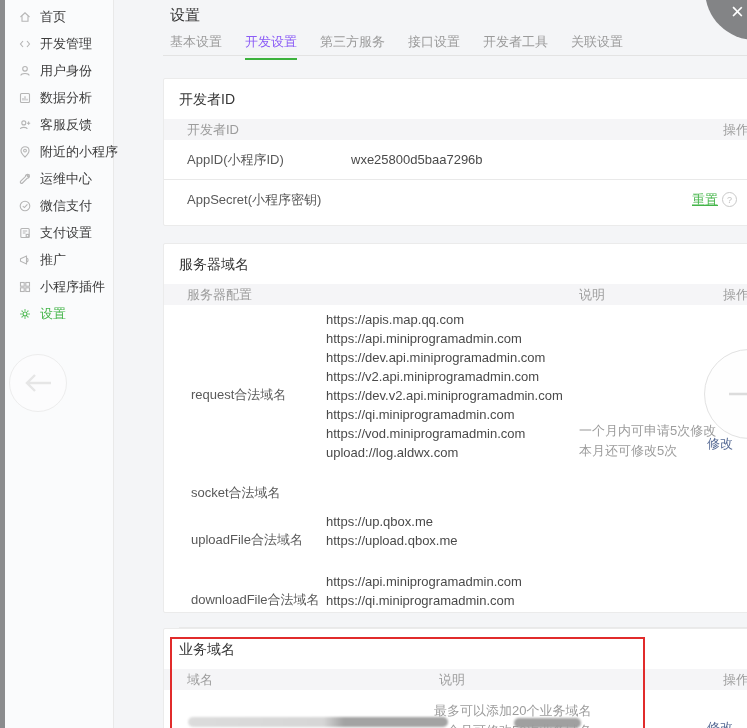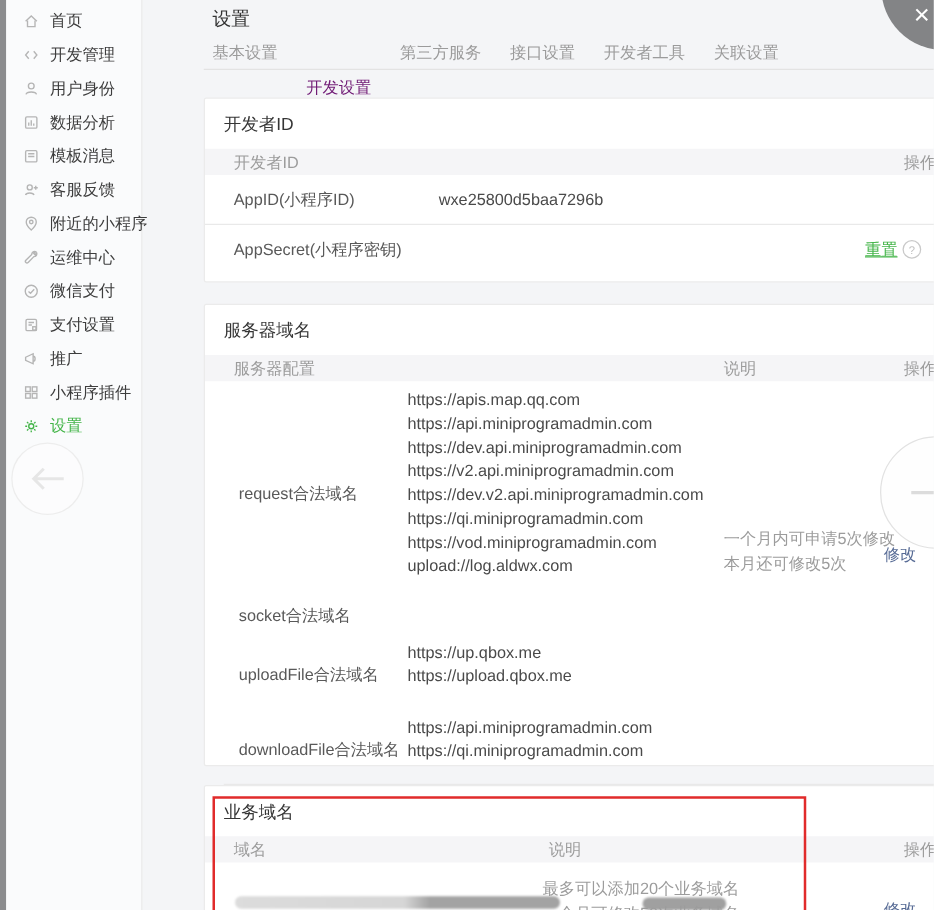--- a/index.html
+++ b/index.html
@@ -23,21 +23,21 @@
   .side-icon svg{display:block;width:14px;height:14px;}
 
   .back-circle{position:absolute;left:9px;top:354px;width:56px;height:56px;border-radius:50%;
     border:1px solid #ededed;background:rgba(255,255,255,.35);display:flex;align-items:center;justify-content:center;}
 
   
   .main{position:absolute;left:115px;top:0;right:0;bottom:0;}
   .page-title{position:absolute;left:55px;top:6px;font-size:15px;color:#333;}
   .tabs{position:absolute;left:55px;top:33px;display:flex;gap:23px;font-size:13px;color:#9b9b9b;}
   .tab{padding-bottom:7px;cursor:pointer;border-bottom:2px solid transparent;}
-  .tab.active{color:#701a75;border-bottom:2px solid #3db23d;margin-top:28px;}
+  .tab.active{color:#8b5cf6;border-bottom:2px solid #3db23d;}
   .tabline{position:absolute;left:48px;right:0;top:55px;border-top:1px solid #e3e3e3;}
 
   .card{position:absolute;left:163px;right:-17px;background:#fff;border:1px solid #ebebeb;border-radius:2px;box-sizing:border-box;}
   .card1{top:78px;height:148px;}
   .card2{top:243px;height:370px;}
   .card3{top:628px;height:110px;}
 
   .card-title{padding:12px 0 10px 15px;font-size:14px;color:#353535;}
   .thead{height:21px;background:#f5f5f7;display:flex;align-items:center;
     font-size:13px;color:#9c9c9c;position:relative;}
@@ -121,29 +121,20 @@
     <span>用户身份</span>
   </div>
   <div class="side-item">
     <span class="side-icon">
         <svg viewBox="0 0 14 14" fill="none" stroke="currentColor" stroke-width="1.1">
           <rect x="2.5" y="2.5" width="9" height="9" rx="1"></rect>
           <path d="M5 9.5 V7 M7 9.5 V5.2 M9 9.5 V7.8"></path>
         </svg>
       </span>
     <span>数据分析</span>
-  </div>
-  <div class="side-item">
-    <span class="side-icon">
-        <svg viewBox="0 0 14 14" fill="none" stroke="currentColor" stroke-width="1.1">
-          <rect x="2.5" y="2.5" width="9" height="9" rx="1"></rect>
-          <path d="M4.5 5 H9.5 M4.5 7.2 H9.5"></path>
-        </svg>
-      </span>
-    <span>模板消息</span>
   </div>
   <div class="side-item">
     <span class="side-icon">
         <svg viewBox="0 0 14 14" fill="none" stroke="currentColor" stroke-width="1.1">
           <circle cx="5.8" cy="4.9" r="2"></circle>
           <path d="M2.4 11 C2.9 8.8 8.7 8.8 9.2 11"></path>
           <path d="M10.6 3.6 V6.8 M9 5.2 H12.2"></path>
         </svg>
       </span>
     <span>客服反馈</span>

